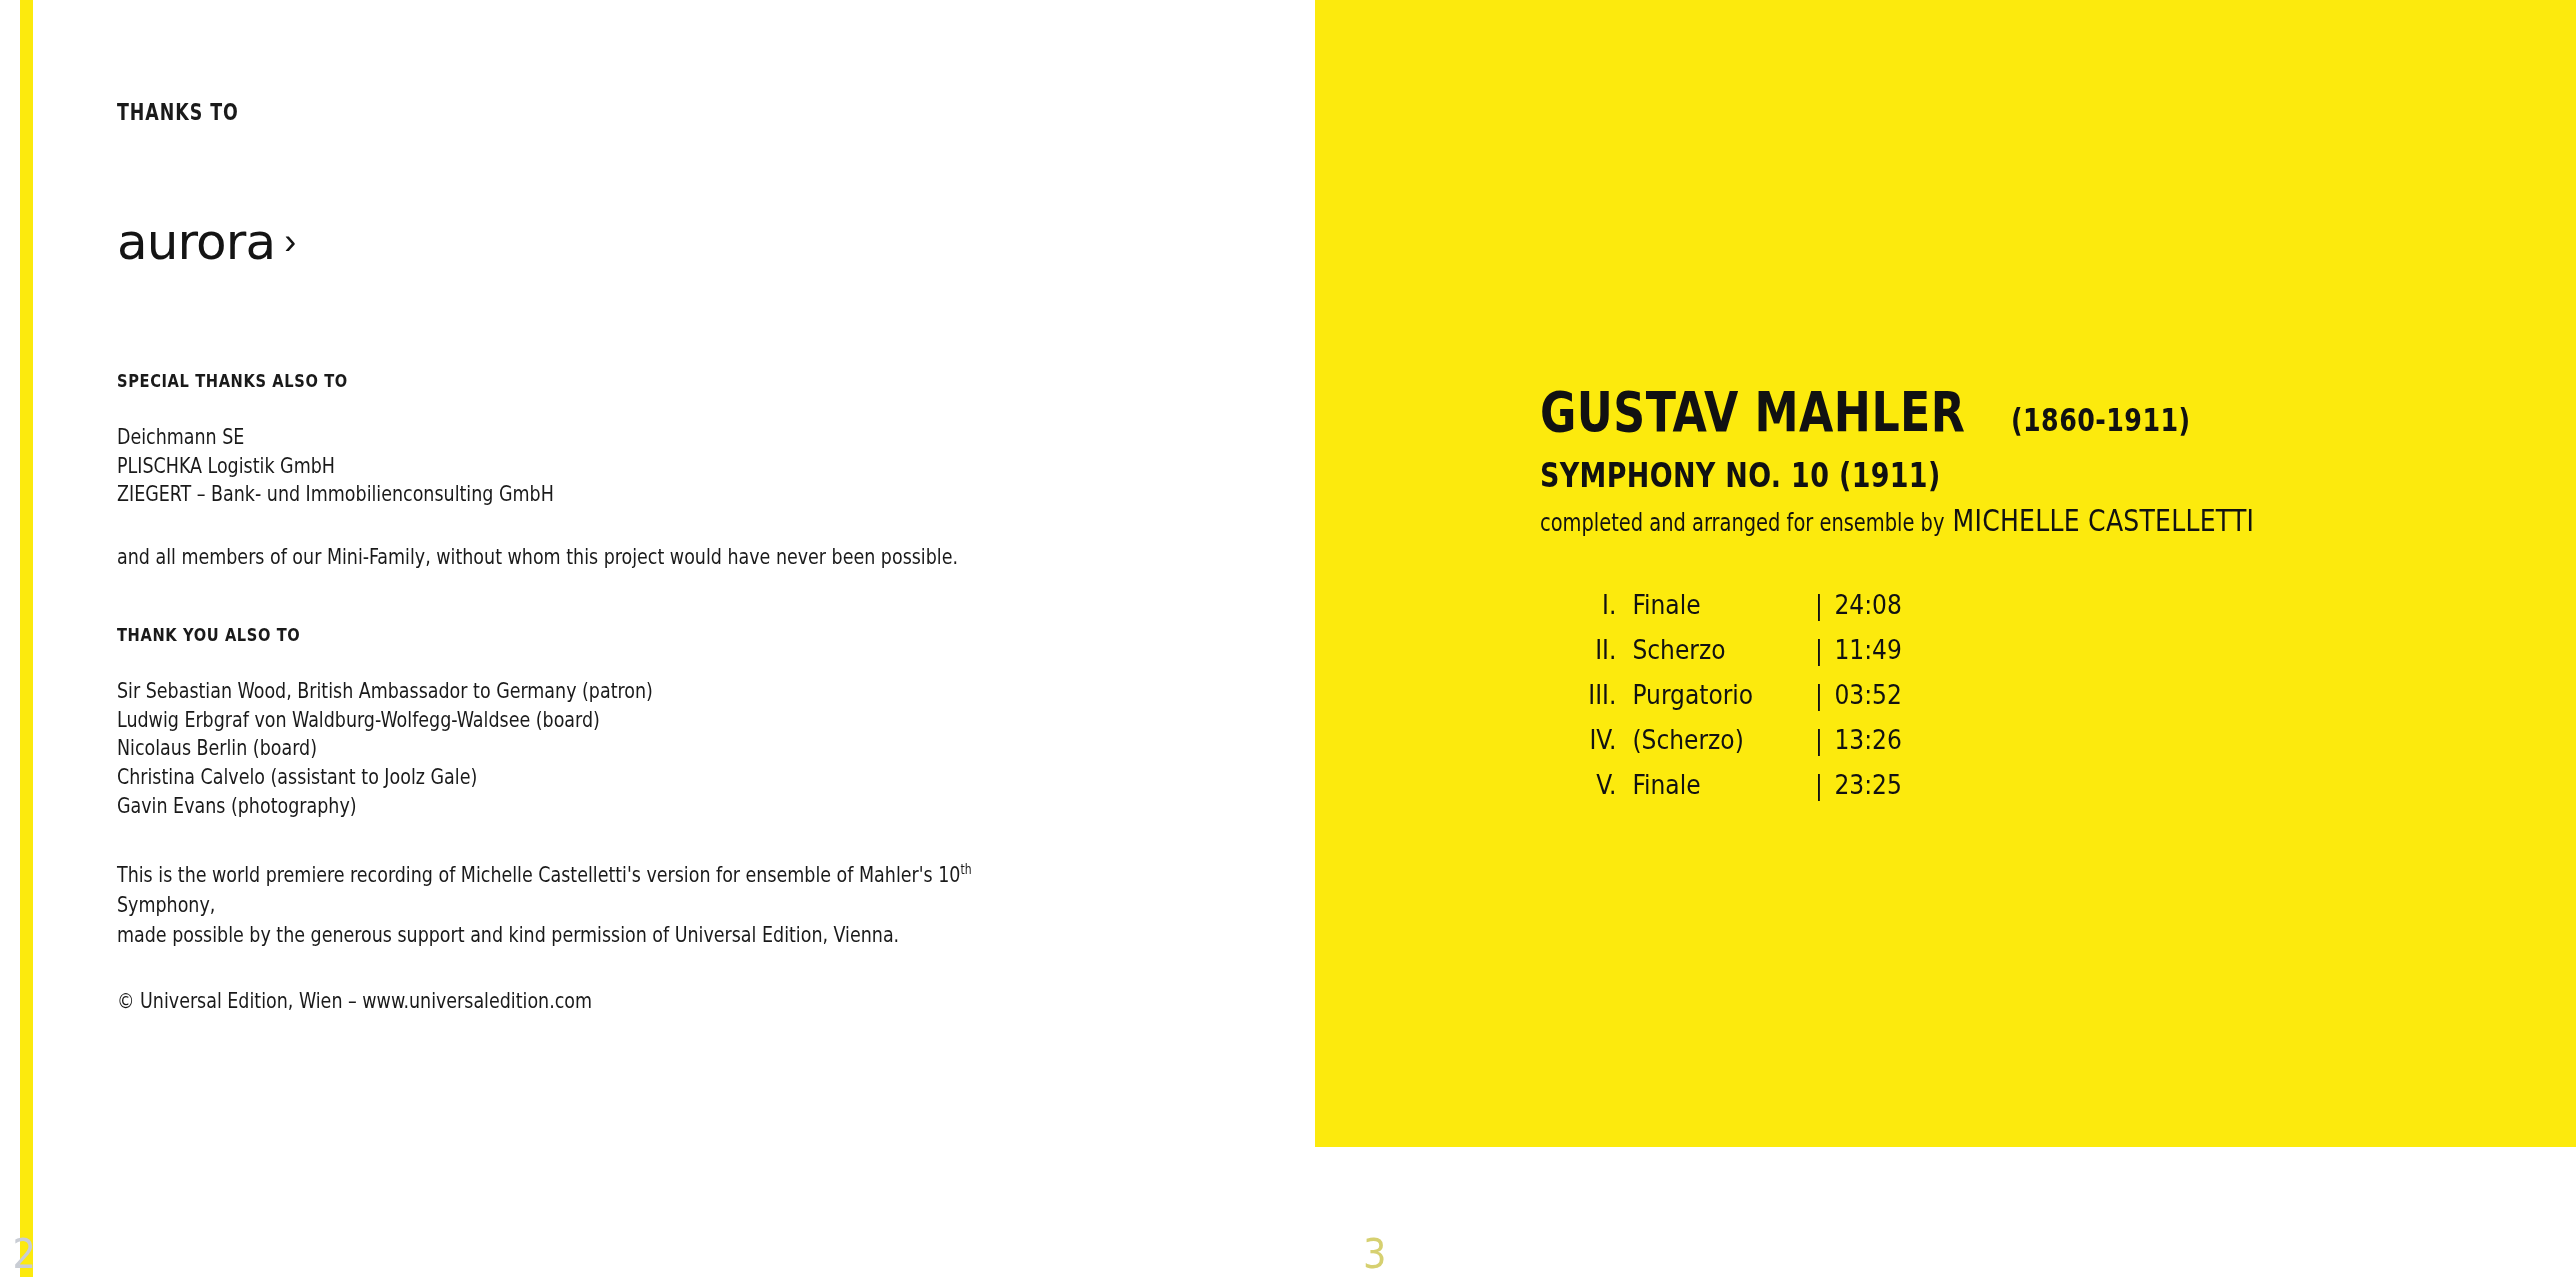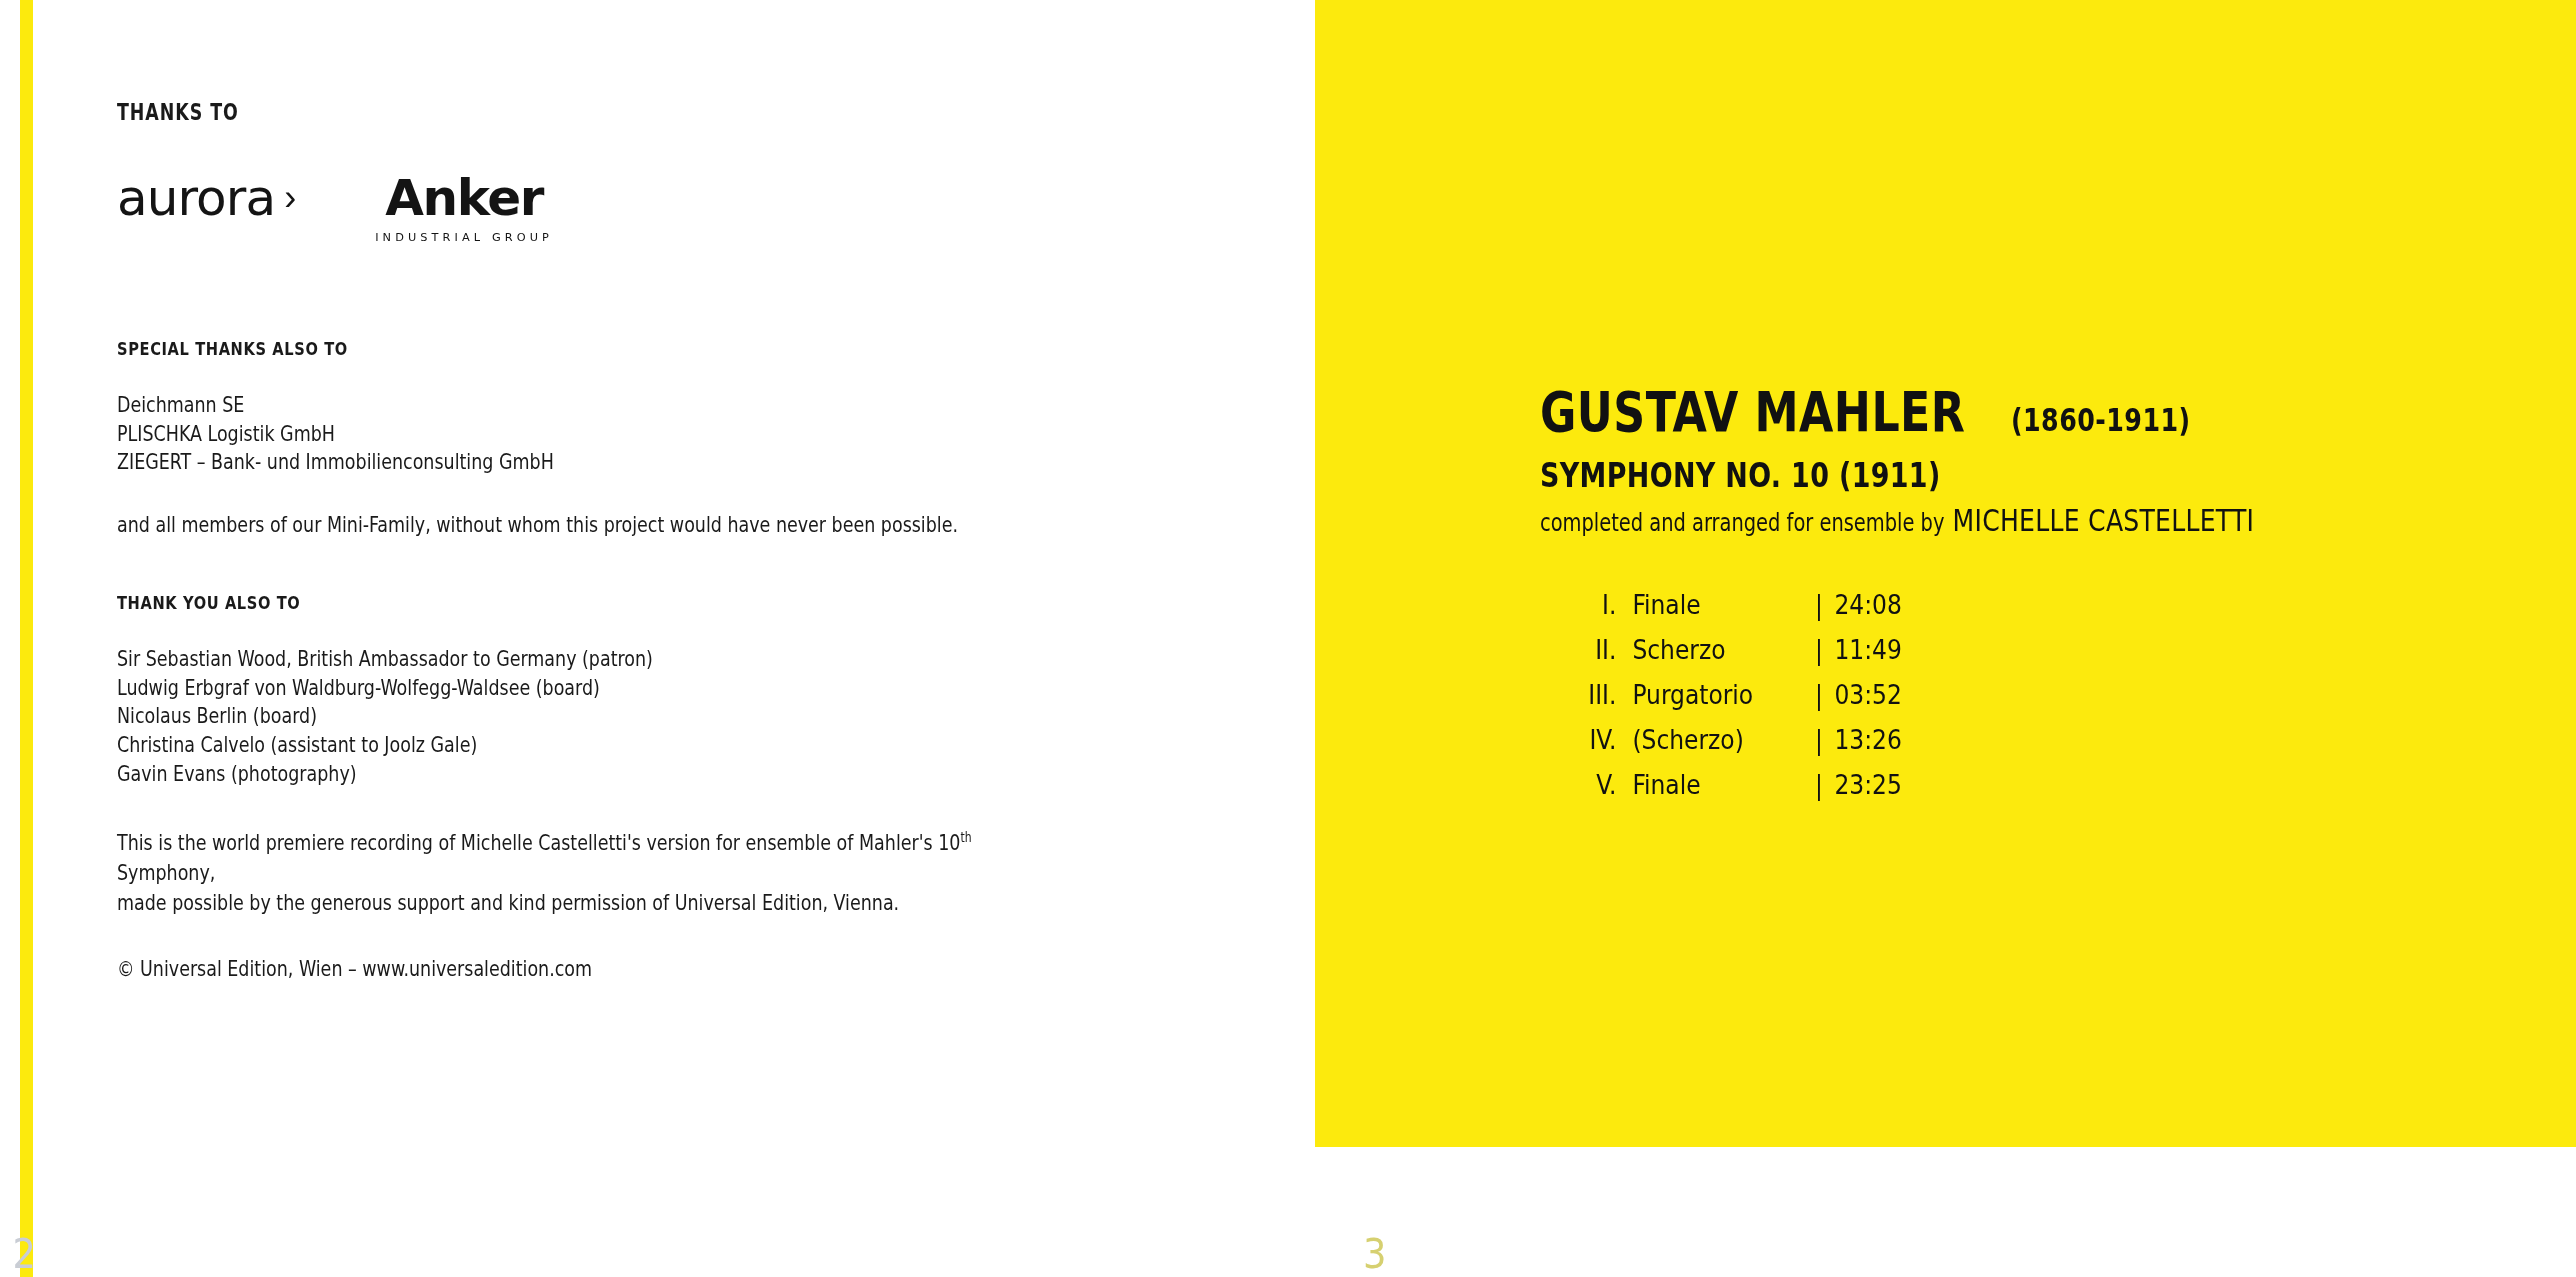--- a/index.html
+++ b/index.html
@@ -44,23 +44,23 @@
   .heading {
     font-family: "DejaVu Sans Condensed", "Liberation Sans Narrow", "Liberation Sans", sans-serif;
     font-weight: bold;
     font-size: 22.5px;
     letter-spacing: 1.1px;
     color: #1a1a1a;
     transform: scaleX(0.86);
     transform-origin: left center;
   }
   .logo-row {
-    margin-top: 44px;
-    display: flex;
-    align-items: flex-start;
+    margin-top: 76px;
+    display: flex;
+    align-items: center;
     gap: 79px;
     height: 81px;
   }
   .logo-aurora {
     display: flex;
     align-items: center;
     gap: 9px;
   }
   .logo-aurora .word {
     font-family: "DejaVu Sans", sans-serif;
@@ -261,24 +261,20 @@
 
     <div class="left-content">
 
       <div class="heading">THANKS TO</div>
 
       <div class="logo-row">
         <div class="logo-aurora">
           <span class="word">aurora</span>
           <span class="chev">›</span>
         </div>
-        <div class="logo-anker">
-          <span class="word">Anker</span>
-          <span class="sub">INDUSTRIAL GROUP</span>
-        </div>
       </div>
 
       <div class="gap-a"></div>
 
       <div class="section-head">SPECIAL THANKS ALSO TO</div>
 
       <div class="body-block">
         <div class="line">Deichmann SE</div>
         <div class="line">PLISCHKA Logistik GmbH</div>
         <div class="line">ZIEGERT – Bank- und Immobilienconsulting GmbH</div>

